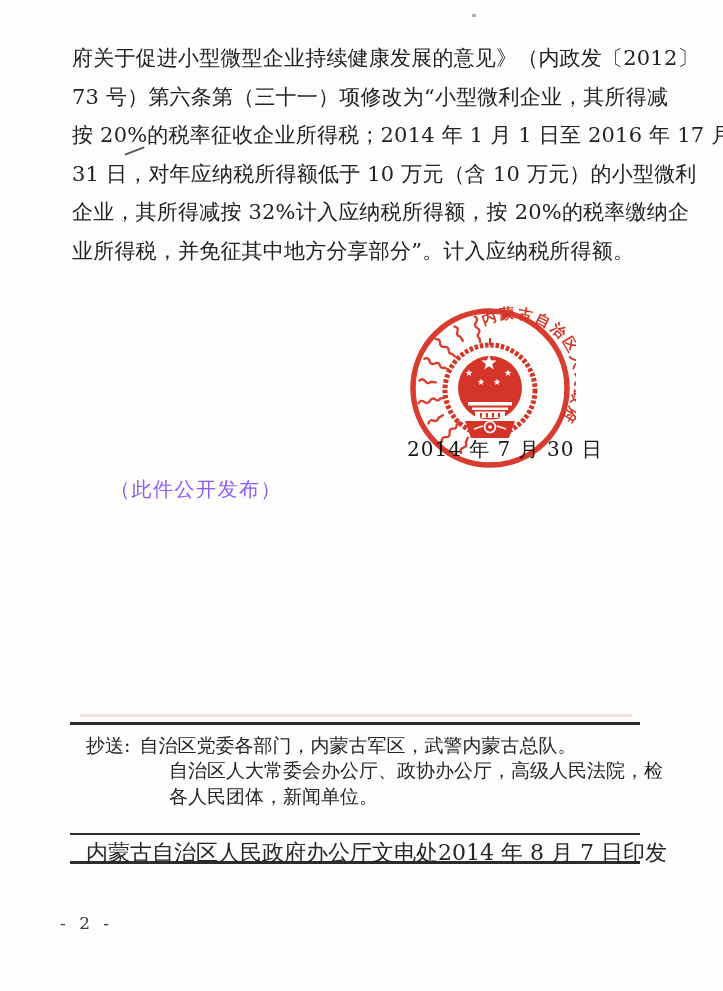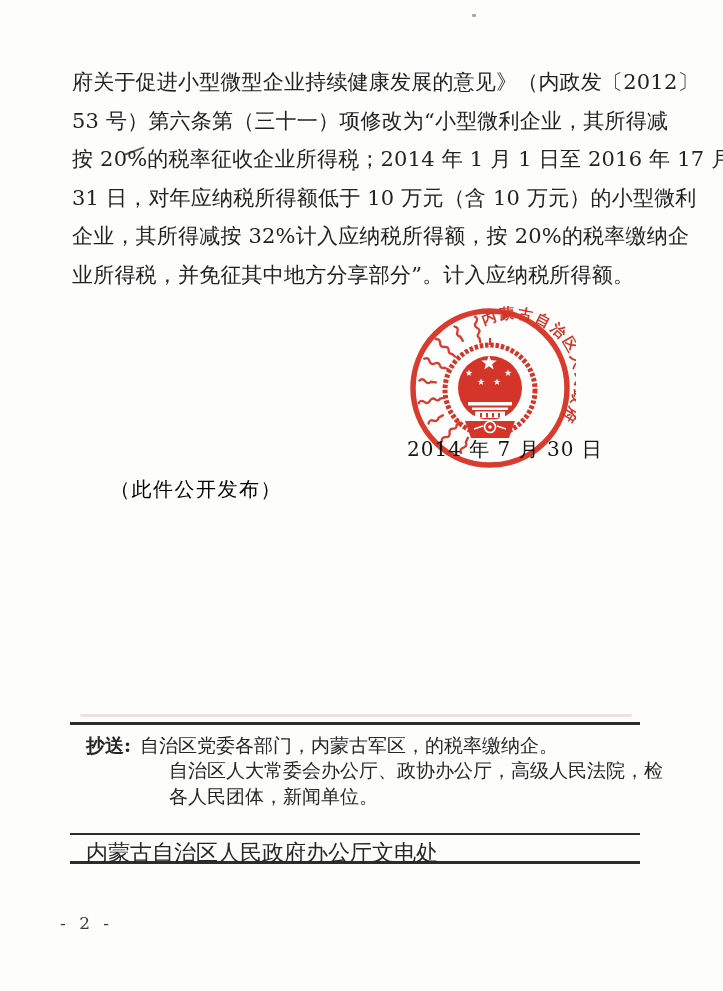--- a/index.html
+++ b/index.html
@@ -6,49 +6,49 @@
   .page {
     position: relative;
     width: 723px; height: 991px;
     background: #fdfdfc;
     overflow: hidden;
     font-family: "DejaVu Serif", "Liberation Serif", serif;
     color: #1f1f1f;
   }
 
   
-  .body-text { position: absolute; left: 72px; top: 39px; width: 596px; margin-top: 24px; }
+  .body-text { position: absolute; left: 72px; top: 39px; width: 596px; }
   .body-line {
     height: 38.5px; line-height: 38.5px;
     font-size: 21px; letter-spacing: 0.2px;
     white-space: nowrap; color: #222;
   }
 
   
   .speck { position: absolute; left: 472px; top: 14px; width: 4px; height: 3px; background: #a9a9a9; border-radius: 1px; }
   .mark-slash { position: absolute; left: 124px; top: 150px; width: 21px; height: 2px; background: #5a5a5a; transform: rotate(-21deg); border-radius: 1px; }
   .mark-dot { position: absolute; left: 352px; top: 168px; width: 3px; height: 3px; background: #6a6a6a; border-radius: 50%; }
   .pink-smudge { position: absolute; left: 80px; top: 714px; width: 552px; height: 3px; background: rgba(208,140,140,0.25); border-radius: 2px; }
 
   
-  .release-note { position: absolute; left: 110px; top: 476px; font-size: 20px; letter-spacing: 1.5px; color: #000000; white-space: nowrap; }
+  .release-note { position: absolute; left: 110px; top: 476px; font-size: 20px; letter-spacing: 1.5px; color: #8b5cf6; white-space: nowrap; }
 
   
   .seal-date { position: absolute; left: 407px; top: 436px; font-size: 20px; letter-spacing: 1px; color: #151515; white-space: nowrap; z-index: 1; }
   .seal { position: absolute; left: 404px; top: 302px; width: 172px; height: 172px; z-index: 2; mix-blend-mode: multiply; opacity: 0.95; }
 
   
   .rule { position: absolute; left: 70px; width: 570px; background: #2d2d2d; }
   .rule-1 { top: 722px; height: 2.5px; }
   .rule-2 { top: 833px; height: 1.8px; }
   .rule-3 { top: 861px; height: 2.5px; }
 
   .cc-block { position: absolute; left: 86px; top: 733px; width: 560px; font-size: 19px; color: #262626; }
   .cc-line { line-height: 25.4px; white-space: nowrap; }
-  .cc-label { margin-right: 9px; font-weight: bold; }
+  .cc-label { margin-right: 9px; }
   .cc-indent { margin-left: 83px; }
 
   .issuer-row {
     position: absolute; left: 70px; top: 838px; width: 558px;
     display: flex; justify-content: space-between;
     padding: 0 12px 0 16px;
     font-size: 22px; color: #262626; white-space: nowrap;
   }
 
   .page-number { position: absolute; left: 60px; top: 913px; font-size: 17px; letter-spacing: 4px; color: #3a3a3a; }
@@ -58,21 +58,21 @@
 
 <div class="page">
 
   <div class="speck"></div>
   <div class="mark-slash"></div>
   <div class="mark-dot"></div>
   <div class="pink-smudge"></div>
 
   <div class="body-text">
     <div class="body-line">府关于促进小型微型企业持续健康发展的意见》（内政发〔2012〕</div>
-    <div class="body-line">53 号）第六条第（三十一）项修改为“小型微利企业，其所得减</div>
+    <div class="body-line">73 号）第六条第（三十一）项修改为“小型微利企业，其所得减</div>
     <div class="body-line">按 20%的税率征收企业所得税；2014 年 1 月 1 日至 2016 年 17 月</div>
     <div class="body-line">31 日，对年应纳税所得额低于 10 万元（含 10 万元）的小型微利</div>
     <div class="body-line">企业，其所得减按 32%计入应纳税所得额，按 20%的税率缴纳企</div>
     <div class="body-line">业所得税，并免征其中地方分享部分”。计入应纳税所得额。</div>
   </div>
 
   <div class="seal-date">2014 年 7 月 30 日</div>
 
   <svg class="seal" viewBox="0 0 172 172" xmlns="http://www.w3.org/2000/svg">
     <defs>
@@ -127,25 +127,26 @@
   </svg>
 
   <div class="release-note">（此件公开发布）</div>
 
   <div class="rule rule-1"></div>
   <div class="rule rule-2"></div>
   <div class="rule rule-3"></div>
 
   <div class="cc-block">
     <div class="cc-line">
-      <span class="cc-label">抄送:</span><span>自治区党委各部门，内蒙古军区，的税率缴纳企。</span>
+      <span class="cc-label">抄送:</span><span>自治区党委各部门，内蒙古军区，武警内蒙古总队。</span>
     </div>
     <div class="cc-line cc-indent">自治区人大常委会办公厅、政协办公厅，高级人民法院，检</div>
     <div class="cc-line cc-indent">各人民团体，新闻单位。</div>
   </div>
 
   <div class="issuer-row">
     <span>内蒙古自治区人民政府办公厅文电处</span>
+    <span>2014 年 8 月 7 日印发</span>
   </div>
 
   <div class="page-number">- 2 -</div>
 
 </div>
 
 </body></html>

